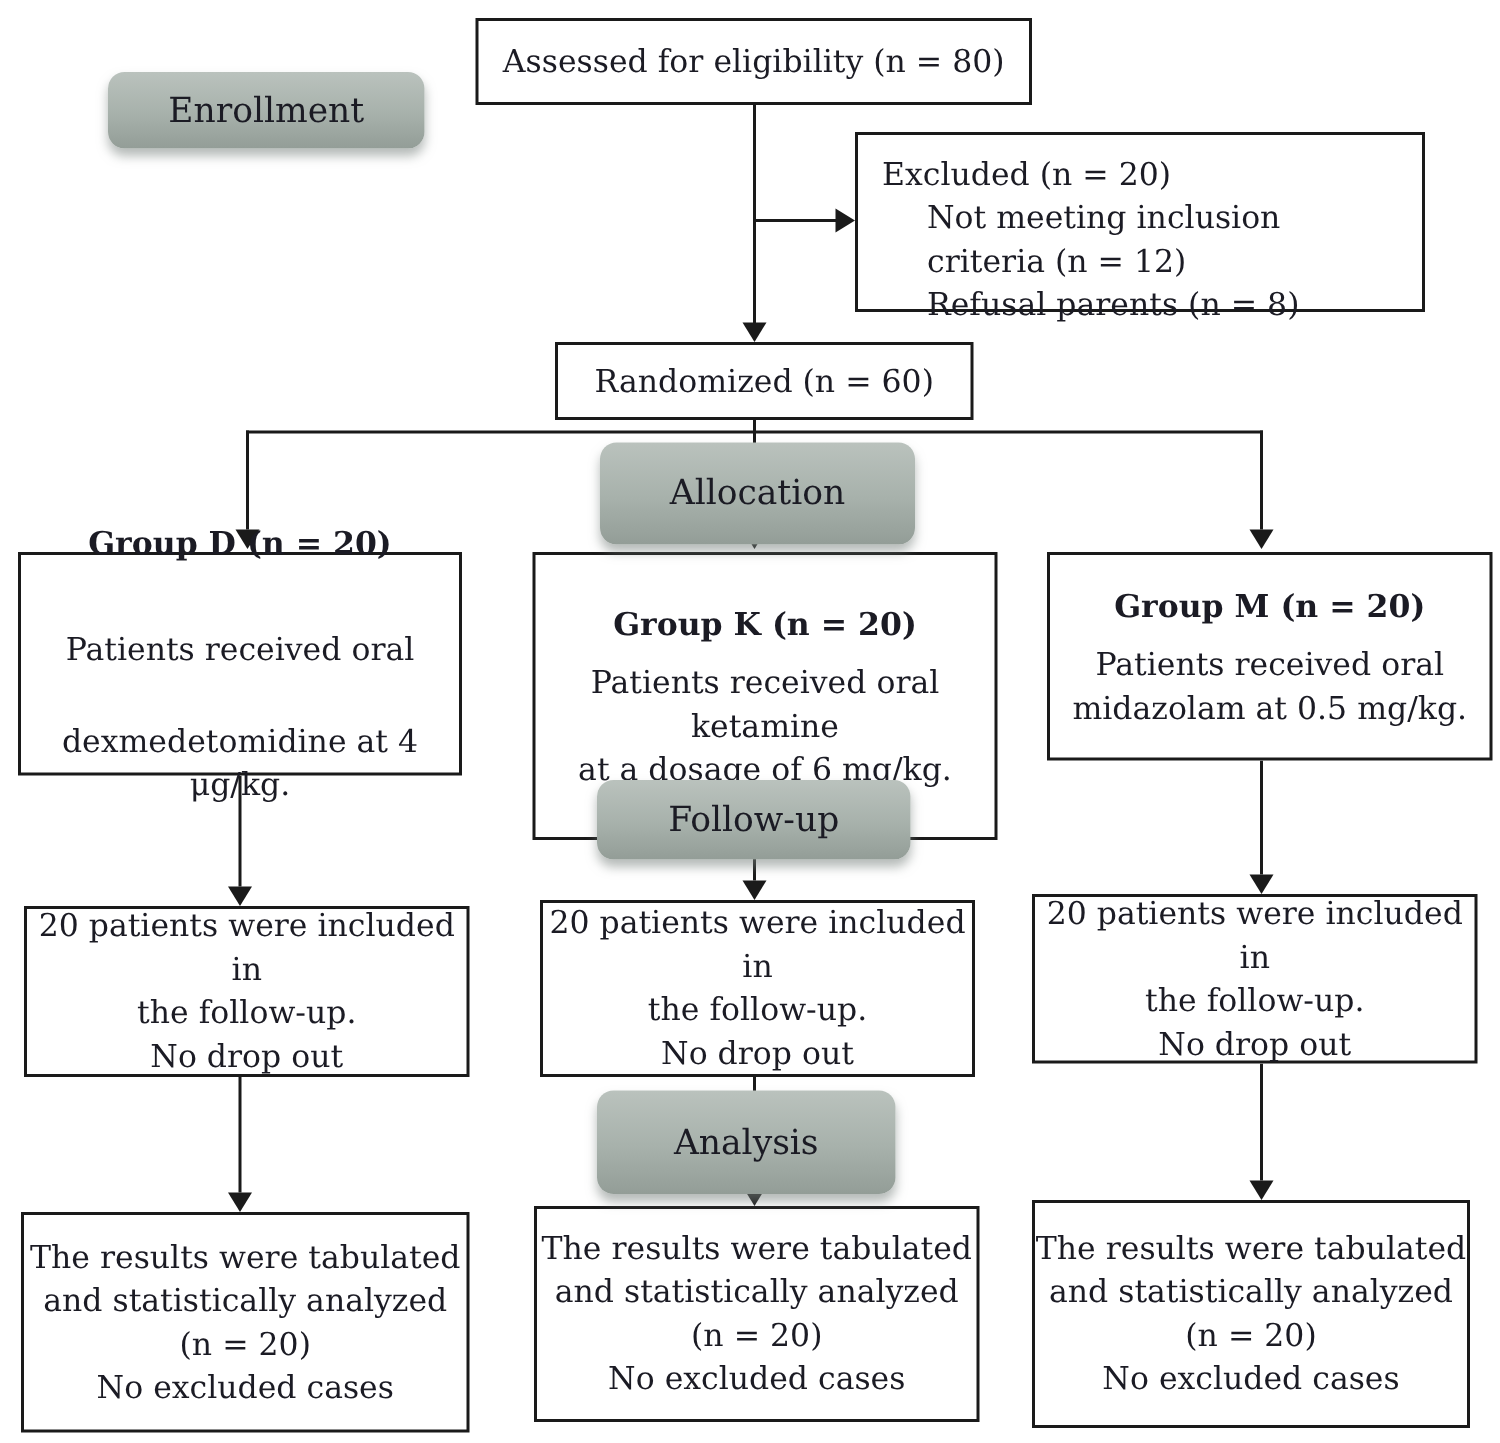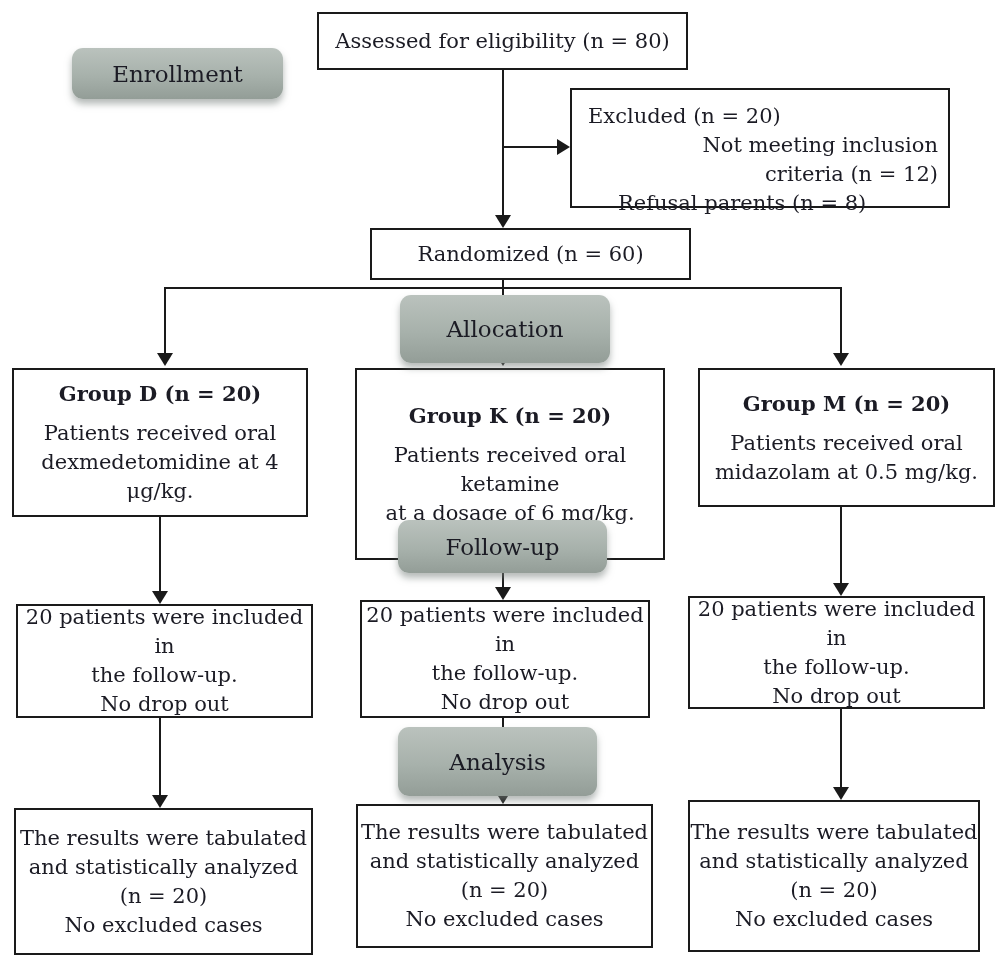--- a/index.html
+++ b/index.html
@@ -22,21 +22,21 @@
     justify-content: center;
     align-items: center;
     text-align: center;
     font-size: 21px;
     line-height: 29px;
     z-index: 2;
   }
   .box.left-align {
     align-items: flex-start;
     justify-content: flex-start;
-    text-align: right;
+    text-align: left;
     padding: 12px 10px 0 16px;
   }
   .box .box-title { font-weight: bold; margin-bottom: 11px; }
   .box .indent { padding-left: 30px; }
   
   .badge {
     position: absolute;
     border-radius: 11px;
     display: flex;
     align-items: center;
@@ -120,25 +120,25 @@
   <div class="box" style="left:317px; top:12px; width:371px; height:58px;">
     <div>Assessed for eligibility (n = 80)</div>
   </div>
 
   <div class="box left-align" style="left:570px; top:88px; width:380px; height:120px;">
     <div>Excluded (n = 20)</div>
     <div class="indent">Not meeting inclusion criteria (n = 12)</div>
     <div class="indent">Refusal parents (n = 8)</div>
   </div>
 
-  <div class="box" style="left:370px; top:228px; width:321px; height:52px;">
+  <div class="box" style="left:370px; top:228px; width:279px; height:52px;">
     <div>Randomized (n = 60)</div>
   </div>
 
-  <div class="box" style="left:12px; top:368px; width:296px; height:149px;">
+  <div class="box" style="left:12px; top:368px; width:296px; height:149px;gap:32px;">
     <div class="box-title">Group D (n = 20)</div>
     <div>Patients received oral</div>
     <div>dexmedetomidine at 4 μg/kg.</div>
   </div>
 
   <div class="box" style="left:355px; top:368px; width:310px; height:192px;">
     <div class="box-title">Group K (n = 20)</div>
     <div>Patients received oral ketamine</div>
     <div>at a dosage of 6 mg/kg.</div>
   </div>

